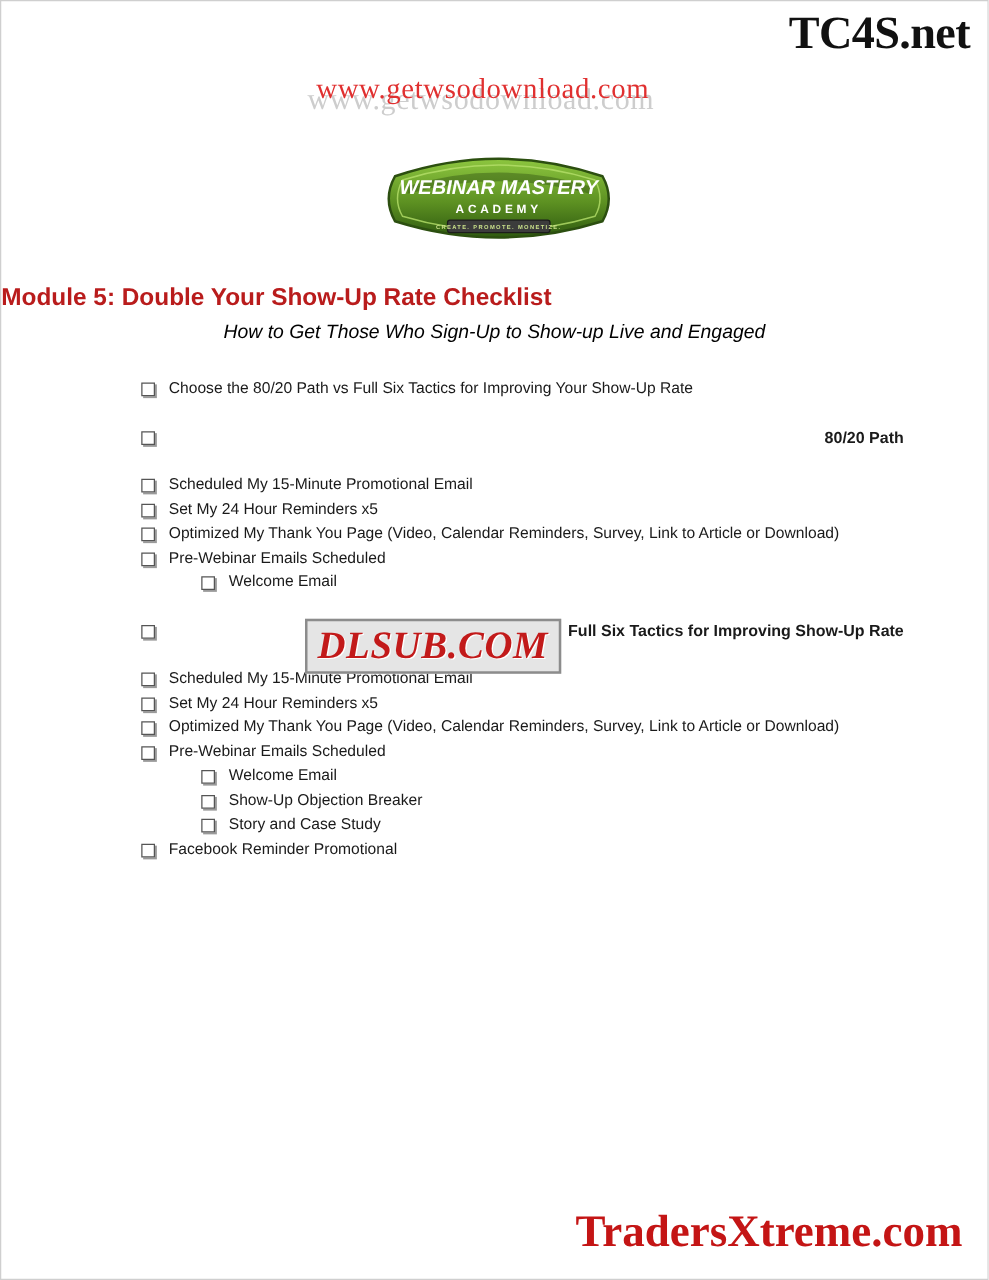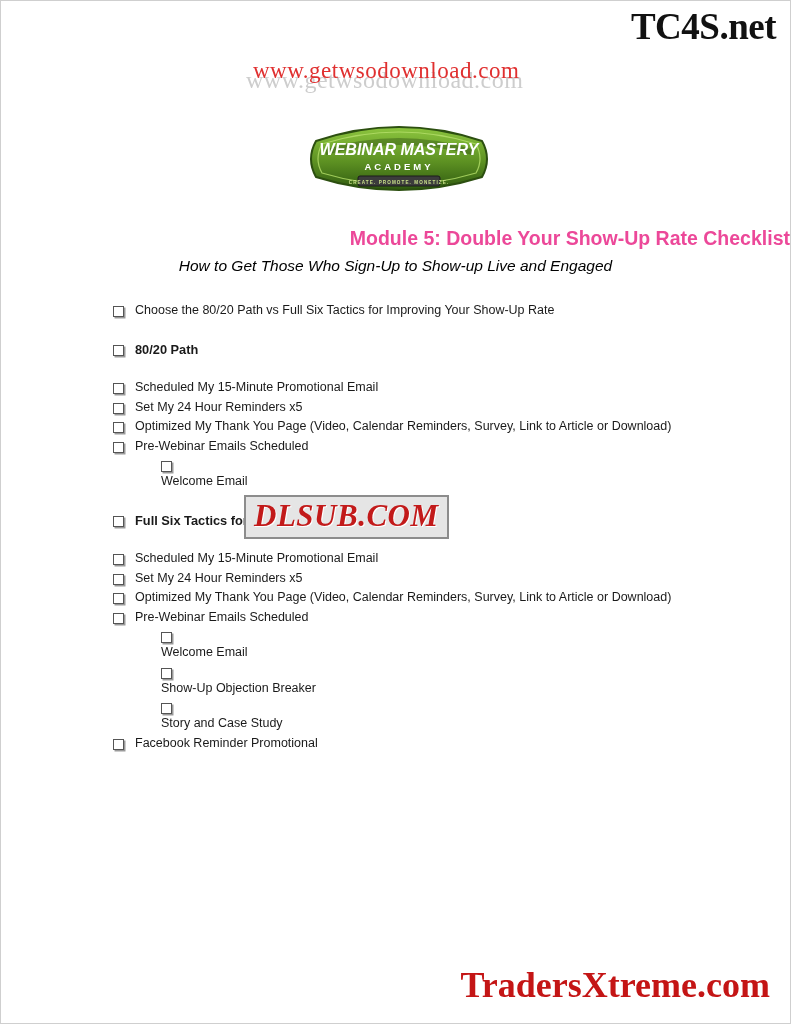--- a/index.html
+++ b/index.html
@@ -91,25 +91,25 @@
     width: 186px;
     height: 88px;
   }
   .logo svg { display: block; }
 
   
   .doc-title {
     position: absolute;
     left: 0; right: 0;
     top: 226px;
-    text-align: right;
+    text-align: left;
     font-family: "Liberation Sans", sans-serif;
     font-weight: bold;
     font-size: 19.5px;
-    color: #ec4899;
+    color: #b91c1c;
   }
   .doc-subtitle {
     position: absolute;
     left: 0; right: 0;
     top: 256px;
     text-align: center;
     font-family: "Liberation Sans", sans-serif;
     font-style: italic;
     font-size: 15.5px;
     color: #000000;
@@ -139,24 +139,24 @@
     margin-top: 5px;
     background: #ffffff;
     box-shadow: 1.5px 1.5px 0 #9a9a9a;
   }
   .item .txt {
     flex: 1 1 auto;
   }
   .item.bold .txt {
     font-weight: bold;
     font-size: 12.8px;
+    text-align: right;
   }
   .item.indent {
     margin-left: 48px;
-    flex-direction: column;
   }
   .gap-lg { height: 19px; }
 </style>
 </head>
 <body>
 
 <div class="page">
 
   <div class="wm-getwso-ghost">www.getwsodownload.com</div>
   <div class="wm-getwso">www.getwsodownload.com</div>

